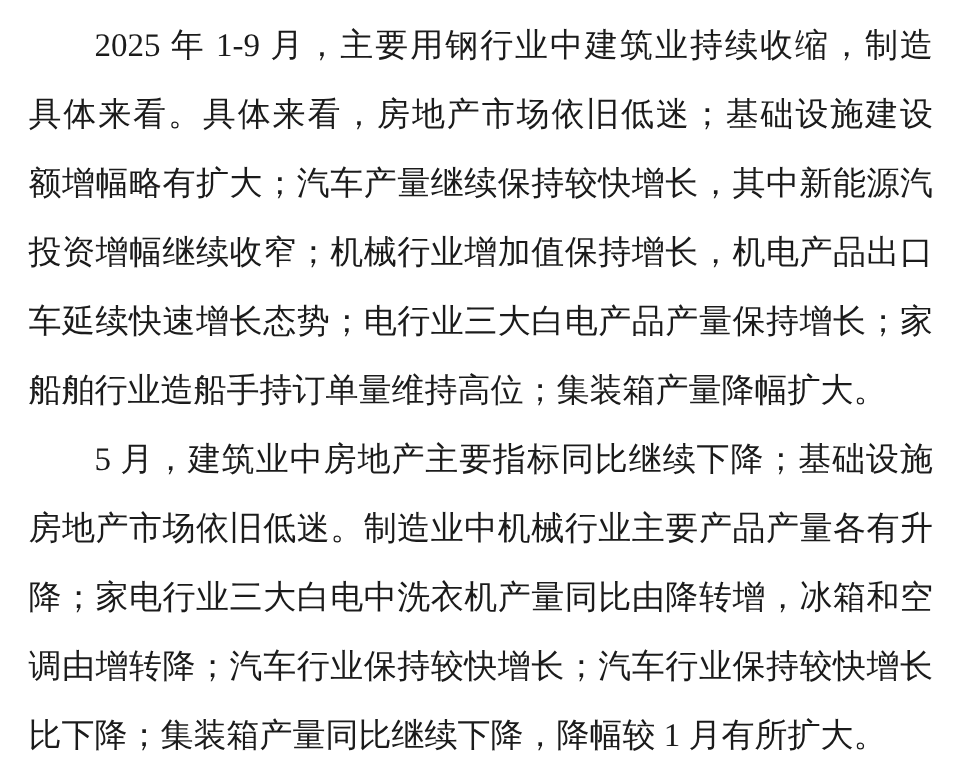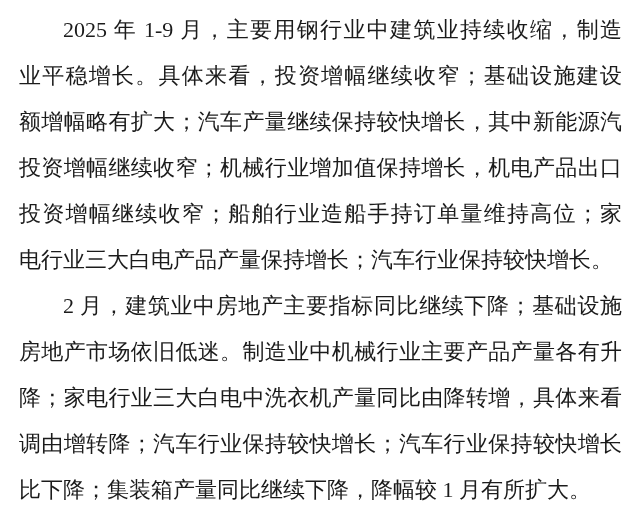--- a/index.html
+++ b/index.html
@@ -37,26 +37,26 @@
   .line.indent {
     text-indent: 44px;
   }
 </style>
 </head>
 <body>
 
 <div class="page">
   <div>
     <div class="line j indent">2025 年 1-9 月，主要用钢行业中建筑业持续收缩，制造</div>
-    <div class="line j">业平稳增长。具体来看，投资增幅继续收窄；基础设施建设</div>
+    <div class="line j">具体来看。具体来看，房地产市场依旧低迷；基础设施建设</div>
     <div class="line j">额增幅略有扩大；汽车产量继续保持较快增长，其中新能源汽</div>
     <div class="line j">投资增幅继续收窄；机械行业增加值保持增长，机电产品出口</div>
-    <div class="line j">投资增幅继续收窄；船舶行业造船手持订单量维持高位；家</div>
-    <div class="line">电行业三大白电产品产量保持增长；汽车行业保持较快增长。</div>
+    <div class="line j">车延续快速增长态势；电行业三大白电产品产量保持增长；家</div>
+    <div class="line">船舶行业造船手持订单量维持高位；集装箱产量降幅扩大。</div>
   </div>
   <div>
-    <div class="line j indent">2 月，建筑业中房地产主要指标同比继续下降；基础设施</div>
+    <div class="line j indent">5 月，建筑业中房地产主要指标同比继续下降；基础设施</div>
     <div class="line j">房地产市场依旧低迷。制造业中机械行业主要产品产量各有升</div>
-    <div class="line j">降；家电行业三大白电中洗衣机产量同比由降转增，具体来看</div>
+    <div class="line j">降；家电行业三大白电中洗衣机产量同比由降转增，冰箱和空</div>
     <div class="line j">调由增转降；汽车行业保持较快增长；汽车行业保持较快增长</div>
     <div class="line">比下降；集装箱产量同比继续下降，降幅较 1 月有所扩大。</div>
   </div>
 </div>
 
 </body></html>

